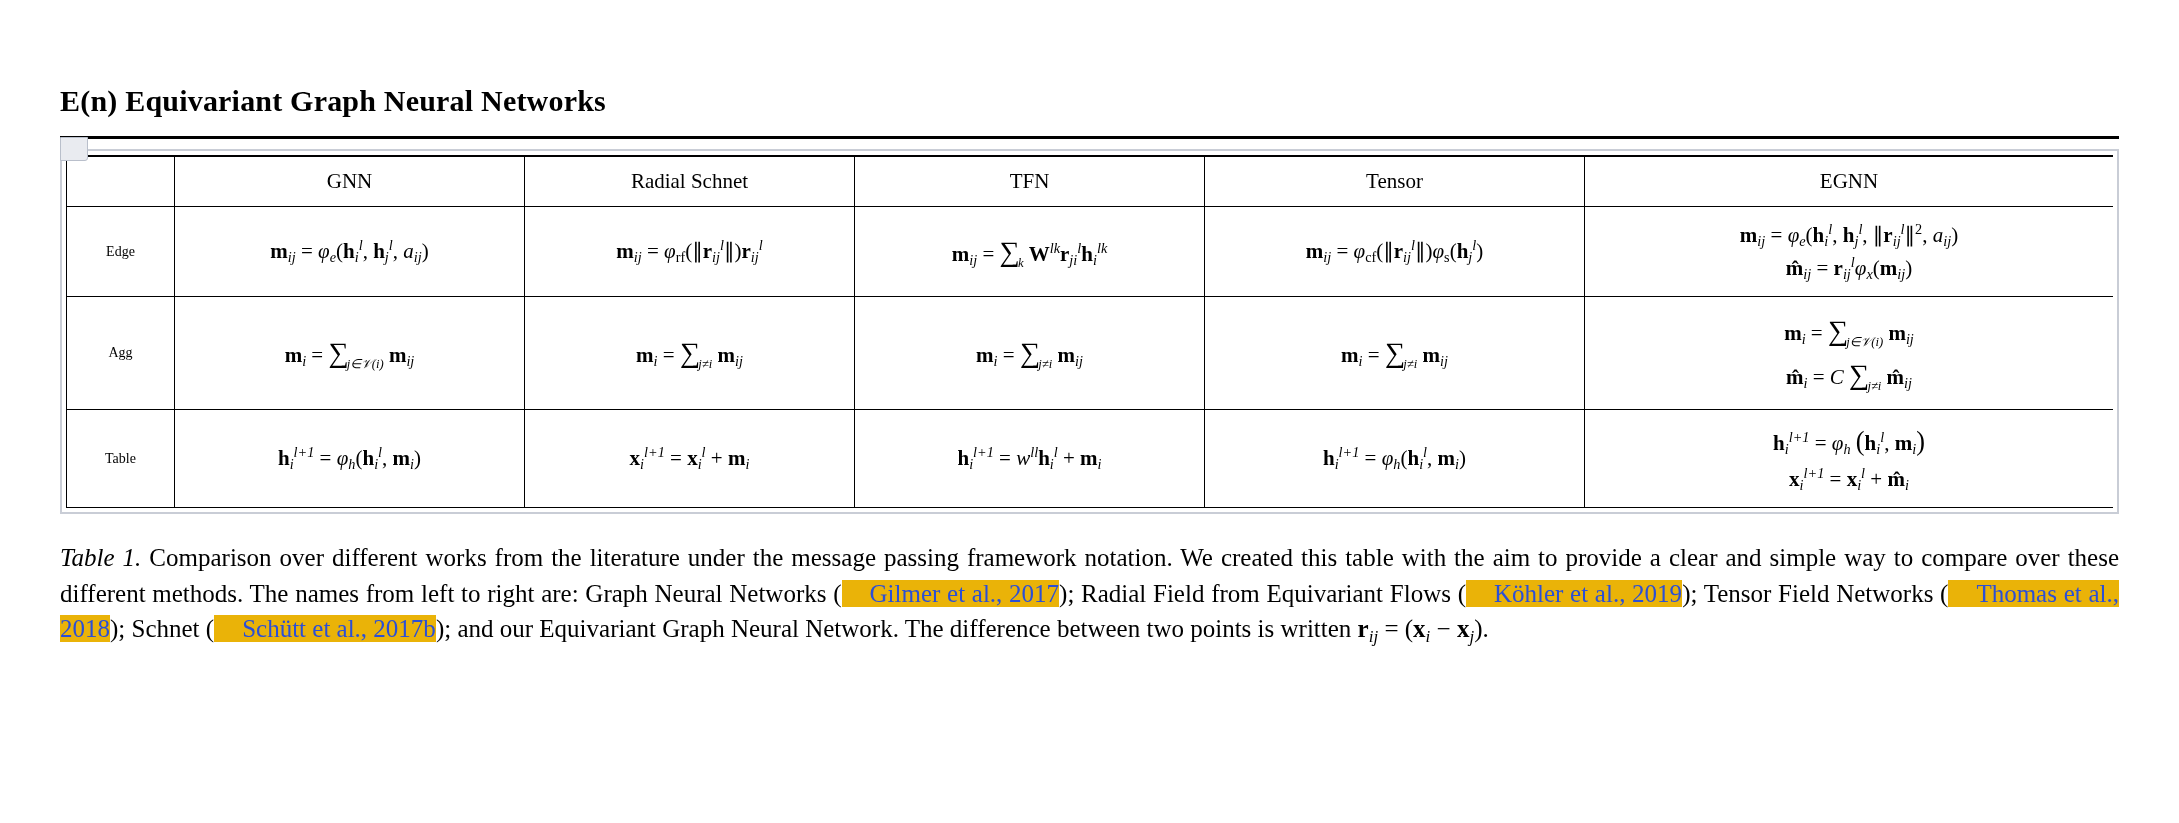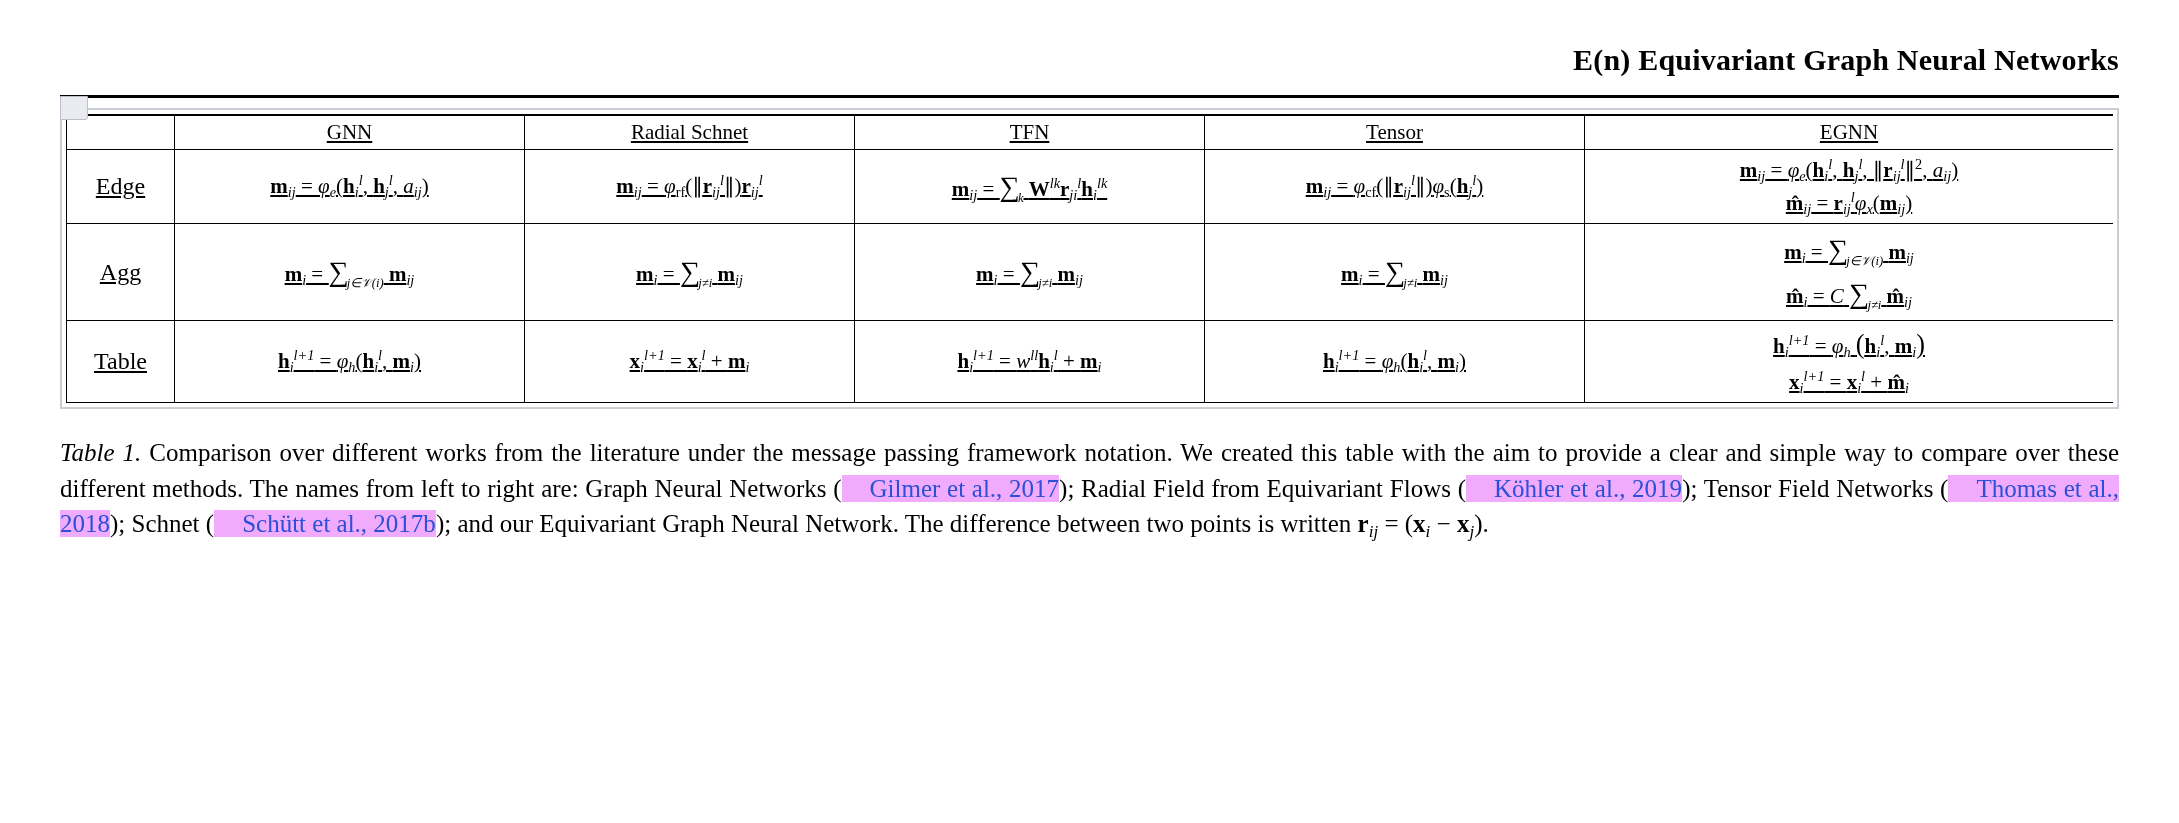--- a/index.html
+++ b/index.html
@@ -15,24 +15,24 @@
     overflow: hidden;
   }
   .page {
     position: relative;
     width: 2179px;
     height: 823px;
     box-sizing: border-box;
     padding: 0 60px;
   }
   .doc-title {
-    text-align: right;
+    text-align: left;
     font-size: 30px;
     font-weight: bold;
-    margin-top: 43px;
+    margin-top: 84px;
     letter-spacing: 0.2px;
   }
   .title-rule {
     border-top: 3px solid #000;
     margin-top: 18px;
     width: 100%;
   }
   
   .table-wrap {
     position: relative;
@@ -51,23 +51,22 @@
     border: 1px solid #b9bfcb;
     border-bottom-right-radius: 3px;
   }
   table.cmp {
     border-collapse: collapse;
     width: 100%;
     table-layout: fixed;
     background: #fff;
   }
   table.cmp td, table.cmp th {
-    padding: 4px;
+    padding: 12px;
     vertical-align: middle;
-    text-decoration: underline;
   }
   .row-head td {
     border-bottom: 1px solid #000;
     border-top: 2px solid #000;
   }
   .row-body td {
     border-bottom: 1px solid #000;
   }
   .row-foot td {
     border-bottom: 2px solid #000;
@@ -75,21 +74,21 @@
   }
   .vsep { border-left: 1px solid #000; }
   .col-label { width: 108px; }
   .hdr {
     text-align: center;
     font-size: 21px;
     padding: 10px 0 9px 0;
   }
   .rowlabel {
     text-align: center;
-    font-size: 24px;
+    font-size: 14px;
     margin-left: 48px;
   }
   .cell {
     text-align: center;
     font-size: 21px;
     padding: 12px 10px;
     line-height: 1.55;
     white-space: nowrap;
   }
   .cell .line { display: block; }
@@ -120,21 +119,21 @@
   }
   .caption {
     margin-top: 26px;
     font-size: 25px;
     line-height: 1.42;
     text-align: justify;
     text-justify: inter-word;
   }
   .caption .cap-label { font-style: italic; }
   .cite { color: #2b4fd6; }
-  .cite.shade { background: #f0abfc; padding-left: 28px; }
+  .cite.shade { background: #eab308; padding-left: 28px; }
   .nowrapmath { white-space: nowrap; margin-top: 15px; }
 </style>
 </head>
 <body>
 
 <div class="page">
 
   <div class="doc-title">E(n) Equivariant Graph Neural Networks</div>
   <div class="title-rule"></div>
 

